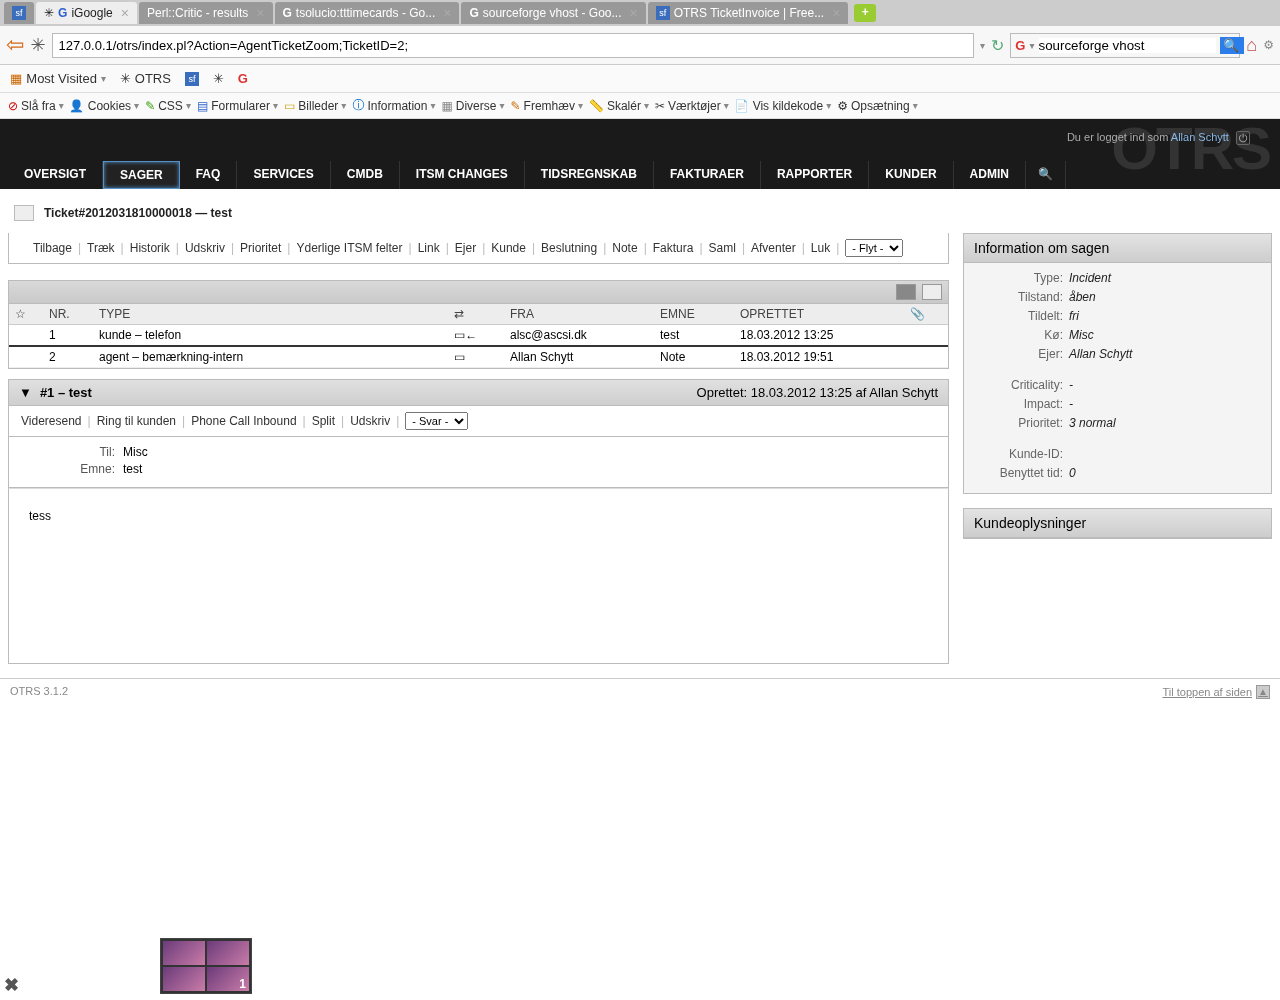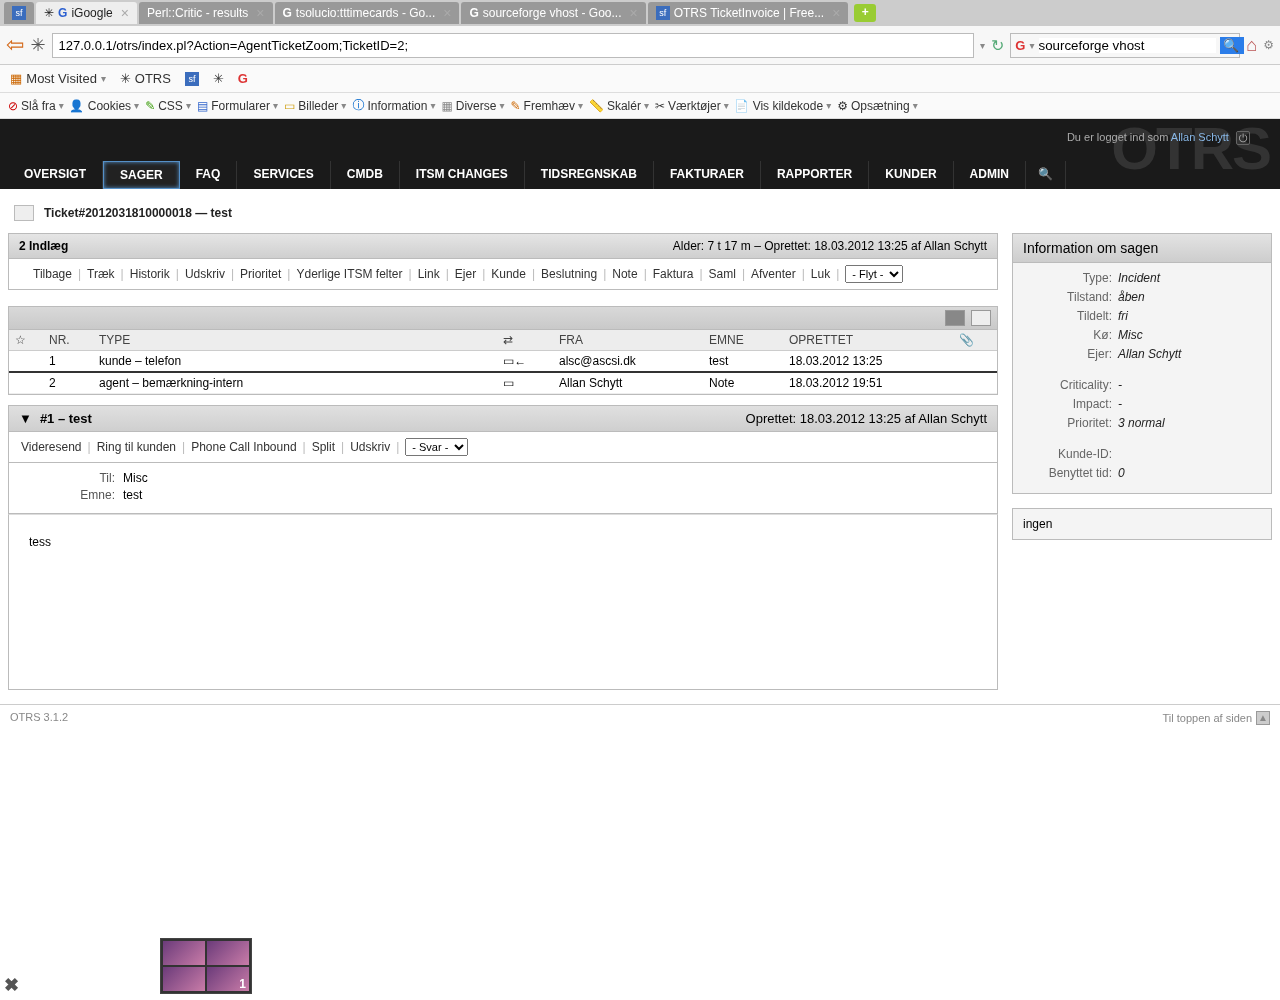--- a/index.html
+++ b/index.html
@@ -31,21 +31,21 @@
 .dark-header .pwr { display: inline-block; width: 14px; height: 14px; border: 1px solid #666; border-radius: 2px; margin-left: 4px; vertical-align: middle; text-align: center; line-height: 12px; }
 .mainnav { position: absolute; bottom: 0; left: 8px; display: flex; }
 .mainnav .mi { padding: 6px 16px; font-size: 12px; font-weight: bold; color: #fff; border-right: 1px solid #333; background: #1a1a1a; }
 .mainnav .mi.active { border: 1px solid #5590c7; background: #222; box-shadow: inset 0 0 4px #5590c7; }
 .mainnav .srch { padding: 6px 12px; }
 .ticket-head { display: flex; align-items: center; gap: 10px; padding: 16px 14px 12px; }
 .ticket-head .box { width: 20px; height: 16px; border: 1px solid #bbb; background: #eee; }
 .ticket-head h1 { font-size: 12px; font-weight: bold; color: #222; }
 .main-cols { display: flex; gap: 14px; padding: 0 8px; align-items: flex-start; }
 .leftcol { flex: 1; }
-.rightcol { width: 260px; }
+.rightcol { width: 309px; }
 .panel-hdr { background: linear-gradient(#e5e5e5, #cfcfcf); border: 1px solid #bbb; padding: 5px 10px; display: flex; justify-content: space-between; font-size: 12px; }
 .action-bar { border: 1px solid #bbb; border-top: none; padding: 6px 24px; display: flex; align-items: center; gap: 6px; flex-wrap: wrap; font-size: 12px; }
 .action-bar a { color: #333; text-decoration: none; }
 .sep { color: #bbb; }
 select { font-size: 11px; padding: 1px 2px; }
 .grey-strip { background: linear-gradient(#d9d9d9, #c9c9c9); border: 1px solid #bbb; height: 24px; margin-top: 16px; display: flex; justify-content: flex-end; align-items: center; padding: 0 6px; gap: 6px; }
 .grey-strip .ib { width: 20px; height: 16px; border: 1px solid #999; background: #888; }
 .grey-strip .ib2 { width: 20px; height: 16px; border: 1px solid #999; background: #eee; }
 .artlist { border: 1px solid #bbb; border-top: none; }
 table.arts { width: 100%; border-collapse: collapse; font-size: 12px; }
@@ -61,21 +61,21 @@
 .art-meta .lbl { width: 92px; text-align: right; color: #555; }
 .art-body { border: 1px solid #bbb; border-top: 1px solid #ddd; padding: 20px 20px 140px; }
 .sidebox { border: 1px solid #bbb; background: #f4f4f4; margin-bottom: 14px; }
 .sidebox h3 { background: linear-gradient(#e3e3e3, #cdcdcd); padding: 6px 10px; font-size: 14px; font-weight: normal; border-bottom: 1px solid #bbb; }
 .sidebox .body { padding: 8px 10px; }
 .kv { display: flex; margin-bottom: 5px; }
 .kv .k { width: 95px; text-align: right; color: #666; padding-right: 6px; }
 .kv .v { color: #222; font-style: italic; }
 .kv-sep { height: 12px; }
 .footer { border-top: 1px solid #ccc; margin-top: 14px; padding: 6px 10px; display: flex; justify-content: space-between; color: #888; font-size: 11px; }
-.footer .tt { display: flex; align-items: center; gap: 4px; }
+.footer .tt { display: flex; align-items: center; gap: 4px; text-decoration: underline; }
 .footer .up { border: 1px solid #999; width: 14px; height: 14px; background: #ccc; text-align: center; line-height: 12px; font-size: 10px; }
 .thumbs { position: fixed; bottom: 6px; left: 160px; display: flex; flex-direction: column; gap: 2px; border: 1px solid #444; background: #333; padding: 2px; }
 .thumbs .row { display: flex; gap: 2px; }
 .thumbs .t { width: 42px; height: 24px; background: linear-gradient(135deg, #6b3b7a, #c97ca8); }
 .corner-x { position: fixed; bottom: 4px; left: 4px; color: #555; font-size: 18px; font-weight: bold; }
 </style>
 </head>
 <body>
 
 <div class="browser-tabs">
@@ -230,24 +230,20 @@
   </div>
 </div>
 
 <div class="ticket-head">
   <div class="box"></div>
   <h1>Ticket#2012031810000018  —  test</h1>
 </div>
 
 <div class="main-cols">
   <div class="leftcol">
-    <div class="panel-hdr">
-      <b>2 Indlæg</b>
-      <span>Alder: 7 t 17 m – Oprettet: 18.03.2012 13:25 af Allan Schytt</span>
-    </div>
     <div class="action-bar">
       <a>Tilbage</a>
         <span class="sep">|</span>
       <a>Træk</a>
         <span class="sep">|</span>
       <a>Historik</a>
         <span class="sep">|</span>
       <a>Udskriv</a>
         <span class="sep">|</span>
       <a>Prioritet</a>
@@ -396,21 +392,21 @@
             <div class="k">Kunde-ID:</div>
             <div class="v"></div>
           </div>
         <div class="kv">
             <div class="k">Benyttet tid:</div>
             <div class="v">0</div>
           </div>
       </div>
     </div>
     <div class="sidebox">
-      <div class="body"><span>ingen</span></div>
+      <h3>Kundeoplysninger</h3>
     </div>
   </div>
 </div>
 
 <div class="footer">
   <span>OTRS 3.1.2</span>
   <span class="tt">
       <a>Til toppen af siden</a>
       <span class="up">▲</span>
     </span>

